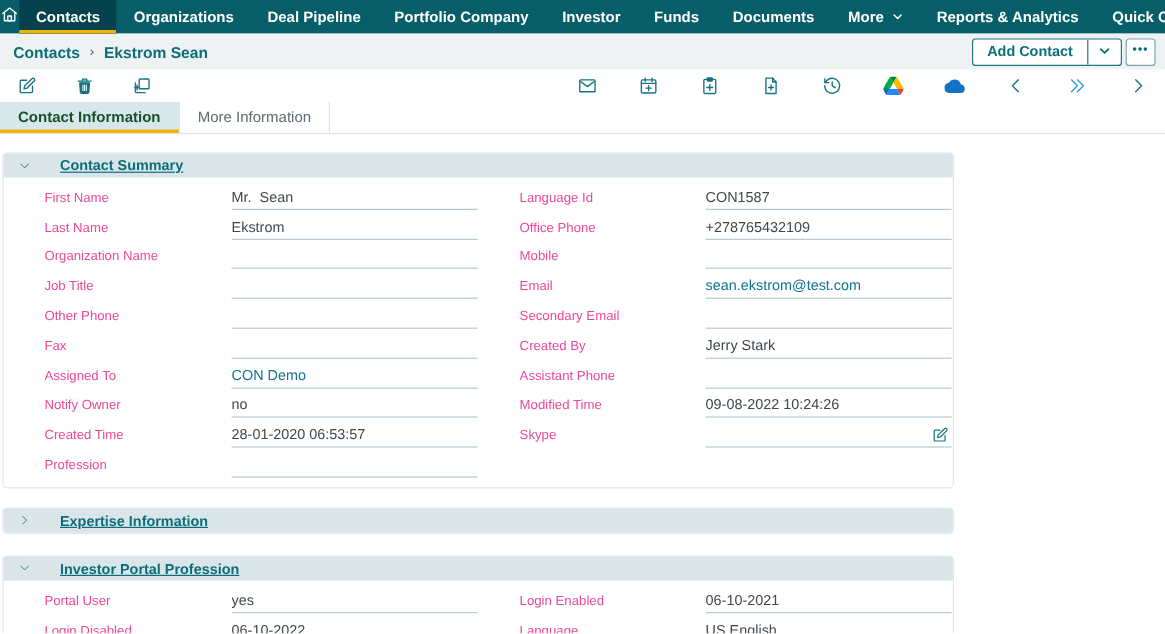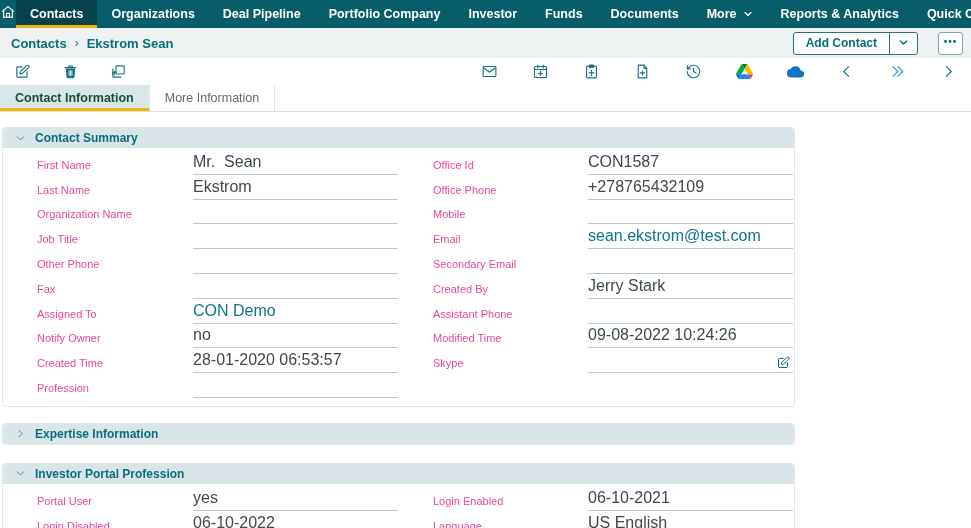--- a/index.html
+++ b/index.html
@@ -14,21 +14,21 @@
   .nav-items { display: flex; align-items: stretch; }
   .nav-item { padding: 0 14px; display: flex; align-items: center; gap: 6px; font-size: 12.5px; font-weight: 700; cursor: pointer; white-space: nowrap; }
   .nav-item.active { background: #05424E; box-shadow: inset 0 -3px 0 #F0B30A; }
   .nav-item .caret svg { width: 10px; height: 10px; display: block; }
 
   
   .breadcrumb-bar { height: 30px; background: #EEF2F2; display: flex; align-items: center; justify-content: space-between; padding: 0 8px 0 11px; }
   .breadcrumb { display: flex; align-items: center; font-size: 13px; font-weight: 700; color: #0A6E78; }
   .breadcrumb .sep { margin: 0 8px; font-weight: 400; color: #51666b; font-size: 12px; }
   .bc-parent { cursor: pointer; }
-  .actions { display: flex; align-items: center; gap: 20px; }
+  .actions { display: flex; align-items: center; gap: 3px; }
   .split-btn { display: flex; height: 23px; border: 1px solid #27737F; border-radius: 3px; background: #fff; overflow: hidden; }
   .split-main { border: none; background: none; padding: 0 12px; font-family: inherit; font-size: 12px; font-weight: 700; color: #0A6E78; cursor: pointer; }
   .split-caret { width: 28px; border: none; border-left: 1px solid #27737F; background: none; color: #0A6E78; display: flex; align-items: center; justify-content: center; cursor: pointer; }
   .split-caret svg { width: 11px; height: 11px; }
   .more-btn { width: 25px; height: 23px; border: 1px solid #7FA7AE; border-radius: 3px; background: #fff; color: #0A6E78; font-size: 10px; letter-spacing: 1px; font-weight: 700; cursor: pointer; display: flex; align-items: center; justify-content: center; padding-bottom: 4px; }
 
   
   .toolbar { height: 27px; background: #fff; display: flex; align-items: center; padding: 0 14px 0 13px; }
   .tool-left { display: flex; align-items: center; gap: 30px; }
   .tool-right { margin-left: auto; display: flex; align-items: center; gap: 33px; }
@@ -38,26 +38,26 @@
 
   
   .tabsbar { height: 27px; background: #fff; border-bottom: 1px solid #D8DEE1; display: flex; align-items: stretch; }
   .tab { padding: 0 15px; display: flex; align-items: center; font-size: 12.5px; color: #5F6B73; border-right: 1px solid #DFE4E6; cursor: pointer; white-space: nowrap; }
   .tab.active { background: #D9E6EA; color: #14532d; font-weight: 700; box-shadow: inset 0 -3px 0 #F0B30A; }
 
   
   .content { padding: 15px 0 0 2px; background: #fff; }
   .panel { width: 793px; border: 1px solid #E0E7EA; border-radius: 4px; margin-bottom: 16px; background: #fff; }
   .panel.collapsed { margin-bottom: 18px; }
-  .panel-header { height: 20px; background: #DAE5E9; border-radius: 3px 3px 0 0; display: flex; align-items: center; gap: 9px; padding: 0 12px; color: #0A6E78; font-size: 12px; font-weight: 700; cursor: pointer; }
+  .panel-header { height: 20px; background: #DAE5E9; border-radius: 3px 3px 0 0; display: flex; align-items: center; gap: 24px; padding: 0 12px; color: #0A6E78; font-size: 12px; font-weight: 700; cursor: pointer; text-decoration: underline; }
   .panel.collapsed .panel-header { border-radius: 3px; }
   .panel-header .chev svg { width: 11px; height: 11px; display: block; }
   .fields { display: grid; grid-template-columns: 156px 205px 35px 155px 205px; grid-auto-rows: 24.8px; padding: 2px 0 8px 34px; }
   .fl { display: flex; align-items: flex-end; padding-bottom: 4px; font-size: 11px; color: #ec4899; white-space: nowrap; overflow: hidden; }
-  .fv { display: flex; align-items: flex-end; border-bottom: 1px solid #B8C9D1; padding-bottom: 3px; font-size: 16px; color: #40484D; position: relative; white-space: nowrap; overflow: hidden; }
+  .fv { display: flex; align-items: flex-end; border-bottom: 1px solid #B8C9D1; padding-bottom: 3px; font-size: 12px; color: #40484D; position: relative; white-space: nowrap; overflow: hidden; }
   .fv span { white-space: pre; }
   .fv .link { color: #0E7490; cursor: pointer; }
   .fv .inline-edit { position: absolute; right: 2px; bottom: 2px; width: 15px; height: 15px; color: #15747F; cursor: pointer; }
   .fv .inline-edit svg { width: 15px; height: 15px; display: block; }
   .cell-empty { border-bottom: none; }
 </style>
 </head>
 <body>
 
 <div class="app">
@@ -244,21 +244,21 @@
             </svg>
           </span>
           <span>Contact Summary</span>
         </div>
         <div class="fields">
           <div class="fl">First Name</div>
           <div class="fv">
             <span>Mr.  Sean</span>
           </div>
           <div></div>
-          <div class="fl">Office Id</div>
+          <div class="fl">Language Id</div>
           <div class="fv">
             <span>CON1587</span>
           </div>
           <div class="fl">Last Name</div>
           <div class="fv">
             <span>Ekstrom</span>
           </div>
           <div></div>
           <div class="fl">Office Phone</div>
           <div class="fv">

